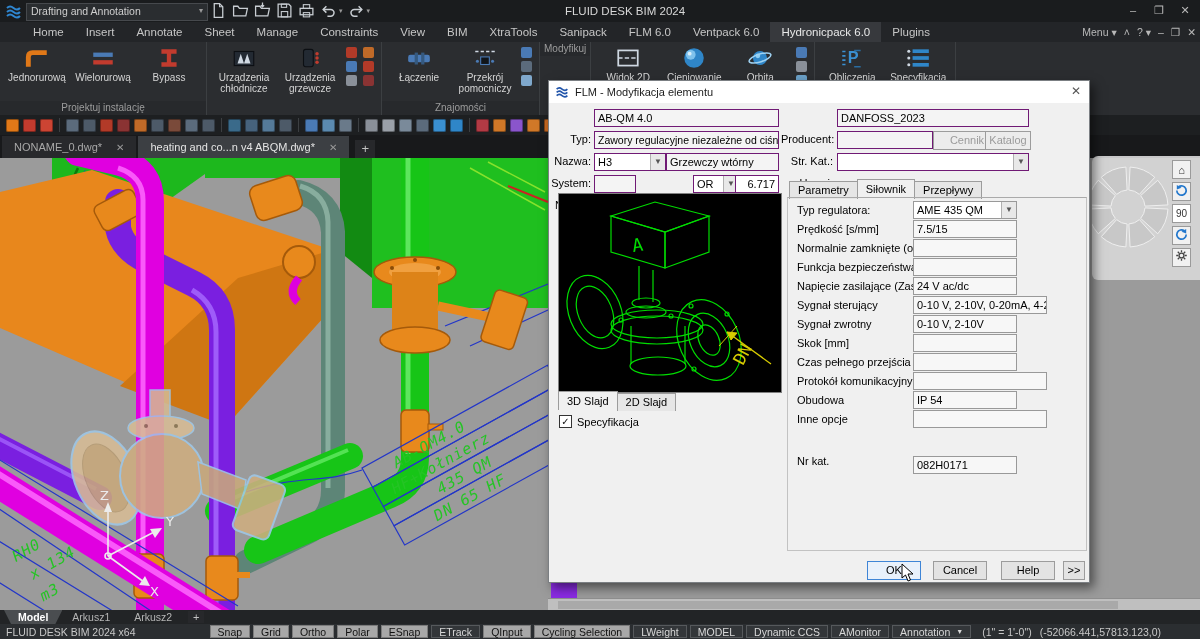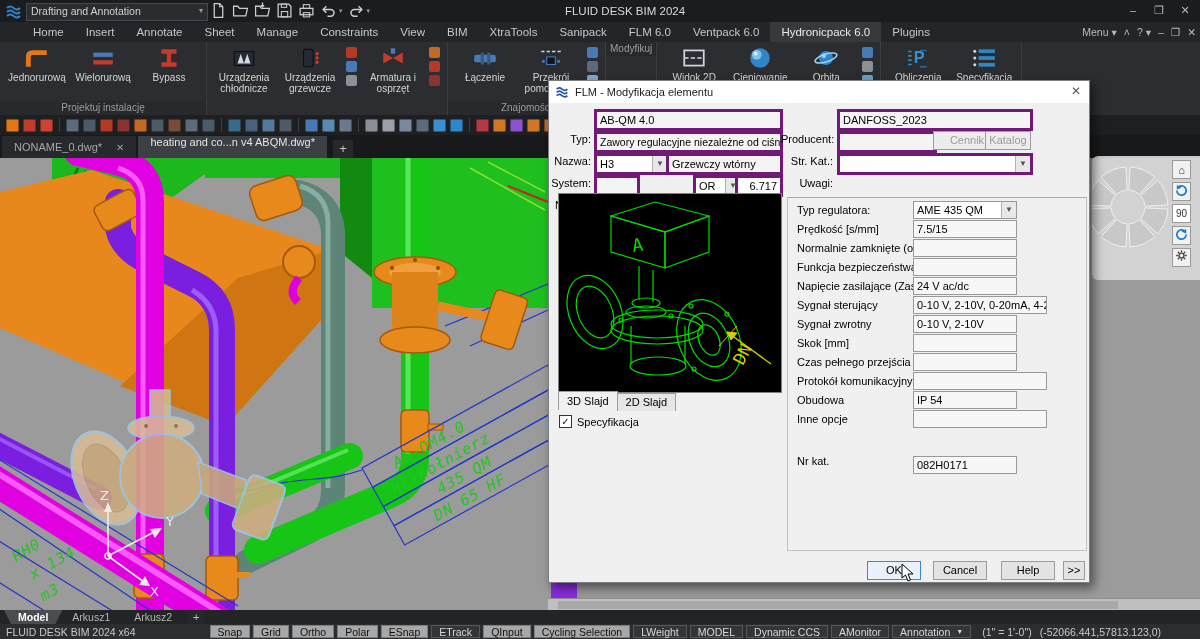--- a/index.html
+++ b/index.html
@@ -34,21 +34,21 @@
   .rstack{display:flex;flex-direction:column;gap:3px;padding:2px 2px;}
   .rstack span{width:11px;height:11px;border-radius:2px;display:block;}
   .rlabel{height:14px;line-height:14px;text-align:center;font-size:10px;color:#9c9c9c;background:#27292c;
           overflow:hidden;white-space:nowrap;padding:0 4px;}
   
   #smalltools{left:0;top:115px;width:1200px;height:20px;background:#1d1f21;display:flex;align-items:center;gap:4px;padding-left:6px;box-sizing:border-box;}
   .ticon{width:13px;height:13px;border-radius:2px;display:inline-block;}
   .tsep{width:1px;height:14px;background:#3c3f42;display:inline-block;margin:0 2px;}
   #doctabs{left:0;top:135px;width:1200px;height:23px;background:#18191b;display:flex;align-items:flex-end;}
   .dtab{height:22px;display:flex;align-items:center;gap:14px;padding:0 12px;font-size:11px;color:#a8a8a8;background:#28292c;margin-left:2px;}
-  .dtab.active{background:#3c3f43;color:#e4e4e4;flex-direction:column;}
+  .dtab.active{background:#3c3f43;color:#e4e4e4;}
   .dtab .x{font-size:10px;color:#9a9a9a;}
   .plus{width:20px;height:18px;margin-left:6px;color:#c2c2c2;font-size:13px;text-align:center;line-height:18px;background:#27282b;}
   
   #viewport{left:0;top:158px;width:1200px;height:452px;background:#9b9b9b;overflow:hidden;}
   
   #navpanel{left:1092px;top:156px;width:108px;height:124px;background:rgba(214,214,214,0.93);
             border-radius:6px 0 0 6px;overflow:hidden;}
   .navbtn{position:absolute;left:80px;width:19px;height:19px;background:#f1f1f1;border:1px solid #9a9a9a;
           font-size:11px;text-align:center;line-height:18px;color:#333;box-sizing:border-box;}
   
@@ -62,21 +62,21 @@
              font-size:10.5px;color:#c8c8c8;}
   .stoggle{height:13px;line-height:12px;padding:0 7px;margin-right:3px;font-size:10.5px;box-sizing:border-box;}
   .stoggle.on{background:#a8a8a8;color:#111;border:1px solid #7c7c7c;}
   .stoggle.off{background:#333639;color:#d8d8d8;border:1px solid #56595c;}
   
   #dialog{left:548px;top:80px;width:542px;height:503px;background:#f0f0f0;border:1px solid #7b7f83;
           box-shadow:4px 5px 10px rgba(0,0,0,0.5);box-sizing:border-box;font-size:11px;color:#000;}
   #dtitle{position:absolute;left:0;top:0;width:100%;height:22px;background:#ffffff;display:flex;align-items:center;}
   #dtitle span.t{margin-left:6px;font-size:11px;color:#1a1a1a;}
   .dlabel{position:absolute;font-size:11px;color:#000;text-align:right;white-space:nowrap;margin-top:21px;}
-  .dfield{position:absolute;height:16px;border:3px solid #701a75;background:#f4f4f4;font-size:11px;
+  .dfield{position:absolute;height:16px;border:1px solid #701a75;background:#f4f4f4;font-size:11px;
           line-height:16px;padding:0 3px;white-space:nowrap;overflow:hidden;box-sizing:content-box;}
   .dfield.white{background:#ffffff;}
   .caret{position:absolute;right:0;top:0;width:14px;height:100%;border-left:1px solid #b0b0b0;
          text-align:center;color:#555;font-size:8px;line-height:16px;background:#e8e8e8;}
   .dbtn{position:absolute;height:19px;background:#e3e3e3;border:1px solid #9c9c9c;font-size:11px;
         text-align:center;line-height:17px;box-sizing:border-box;}
   .dbtn.disabled{color:#9b9b9b;background:#ececec;}
   .dbtn.default{border:1px solid #3f85d6;background:#e9f1fb;}
   .ptab{display:inline-block;padding:2px 8px 3px 8px;border:1px solid #9c9c9c;border-bottom:none;font-size:11px;
         background:#e6e6e6;margin-right:-1px;}
@@ -210,27 +210,20 @@
                 <circle cx="18.5" cy="8" r="1.6" fill="#c23b2e"></circle>
                 <circle cx="18.5" cy="12" r="1.6" fill="#c23b2e"></circle>
                 <circle cx="18.5" cy="16" r="1.6" fill="#c23b2e"></circle>
               </svg></div>
             <div>Urządzenia grzewcze</div>
           </div>
           <div class="rstack">
             <span style="background: rgb(178, 58, 40);"></span>
             <span style="background: rgb(74, 122, 181);"></span>
             <span style="background: rgb(138, 144, 153);"></span>
-          </div>
-          <div class="rbig">
-            <div class="ric"><svg viewBox="0 0 24 24">
-                <path d="M3 7 L12 12 L3 17 Z M21 7 L12 12 L21 17 Z" fill="#c23b2e"></path>
-                <rect x="10" y="3" width="4" height="5" fill="#4a7ab5"></rect>
-              </svg></div>
-            <div>Armatura i osprzęt</div>
           </div>
           <div class="rstack">
             <span style="background: rgb(192, 106, 40);"></span>
             <span style="background: rgb(178, 58, 40);"></span>
             <span style="background: rgb(138, 51, 51);"></span>
           </div>
         </div>
       </div>
       <div class="rgroup">
         <div class="ritems">
@@ -551,20 +544,21 @@
     <div class="dfield" style="left:288px;top:28px;width:184px;">DANFOSS_2023</div>
     <div class="dlabel" style="left:232px;top:53px;width:52px;">Str. Kat.:</div>
     <div class="dfield" style="left:288px;top:50px;width:88px;"></div>
     <div class="dbtn disabled" style="left:384px;top:50px;width:68px;">Cennik</div>
     <div class="dbtn disabled" style="left:436px;top:50px;width:46px;">Katalog</div>
     <div class="dlabel" style="left:232px;top:75px;width:52px;">Uwagi:</div>
     <div class="dfield white" style="left:288px;top:72px;width:184px;">
       <span></span><span class="caret">▼</span>
     </div>
 
+    <div class="abs" style="left:240px;top:99px;" id="paramtabs"><span class="ptab">Parametry</span><span class="ptab active">Siłownik</span><span class="ptab">Przepływy</span></div>
     <div class="abs" style="left:238px;top:116px;width:298px;height:352px;border:1px solid #c2c2c2;border-top:1px solid #aaa;"></div>
     <div id="paramrows">
         <div class="prow-label" style="top: 123px;">Typ regulatora:</div>
         <div class="prow-field" style="top: 120px; width: 96px; background: rgb(255, 255, 255); position: absolute;">AME 435 QM<span class="caret">▼</span></div>
         <div class="prow-label" style="top: 142px;">Prędkość [s/mm]</div>
         <div class="prow-field" style="top: 139px; width: 96px;">7.5/15</div>
         <div class="prow-label" style="top: 161px;">Normalnie zamknięte (otwarte)</div>
         <div class="prow-field" style="top: 158px; width: 96px;"></div>
         <div class="prow-label" style="top: 180px;">Funkcja bezpieczeństwa</div>
         <div class="prow-field" style="top: 177px; width: 96px;"></div>

